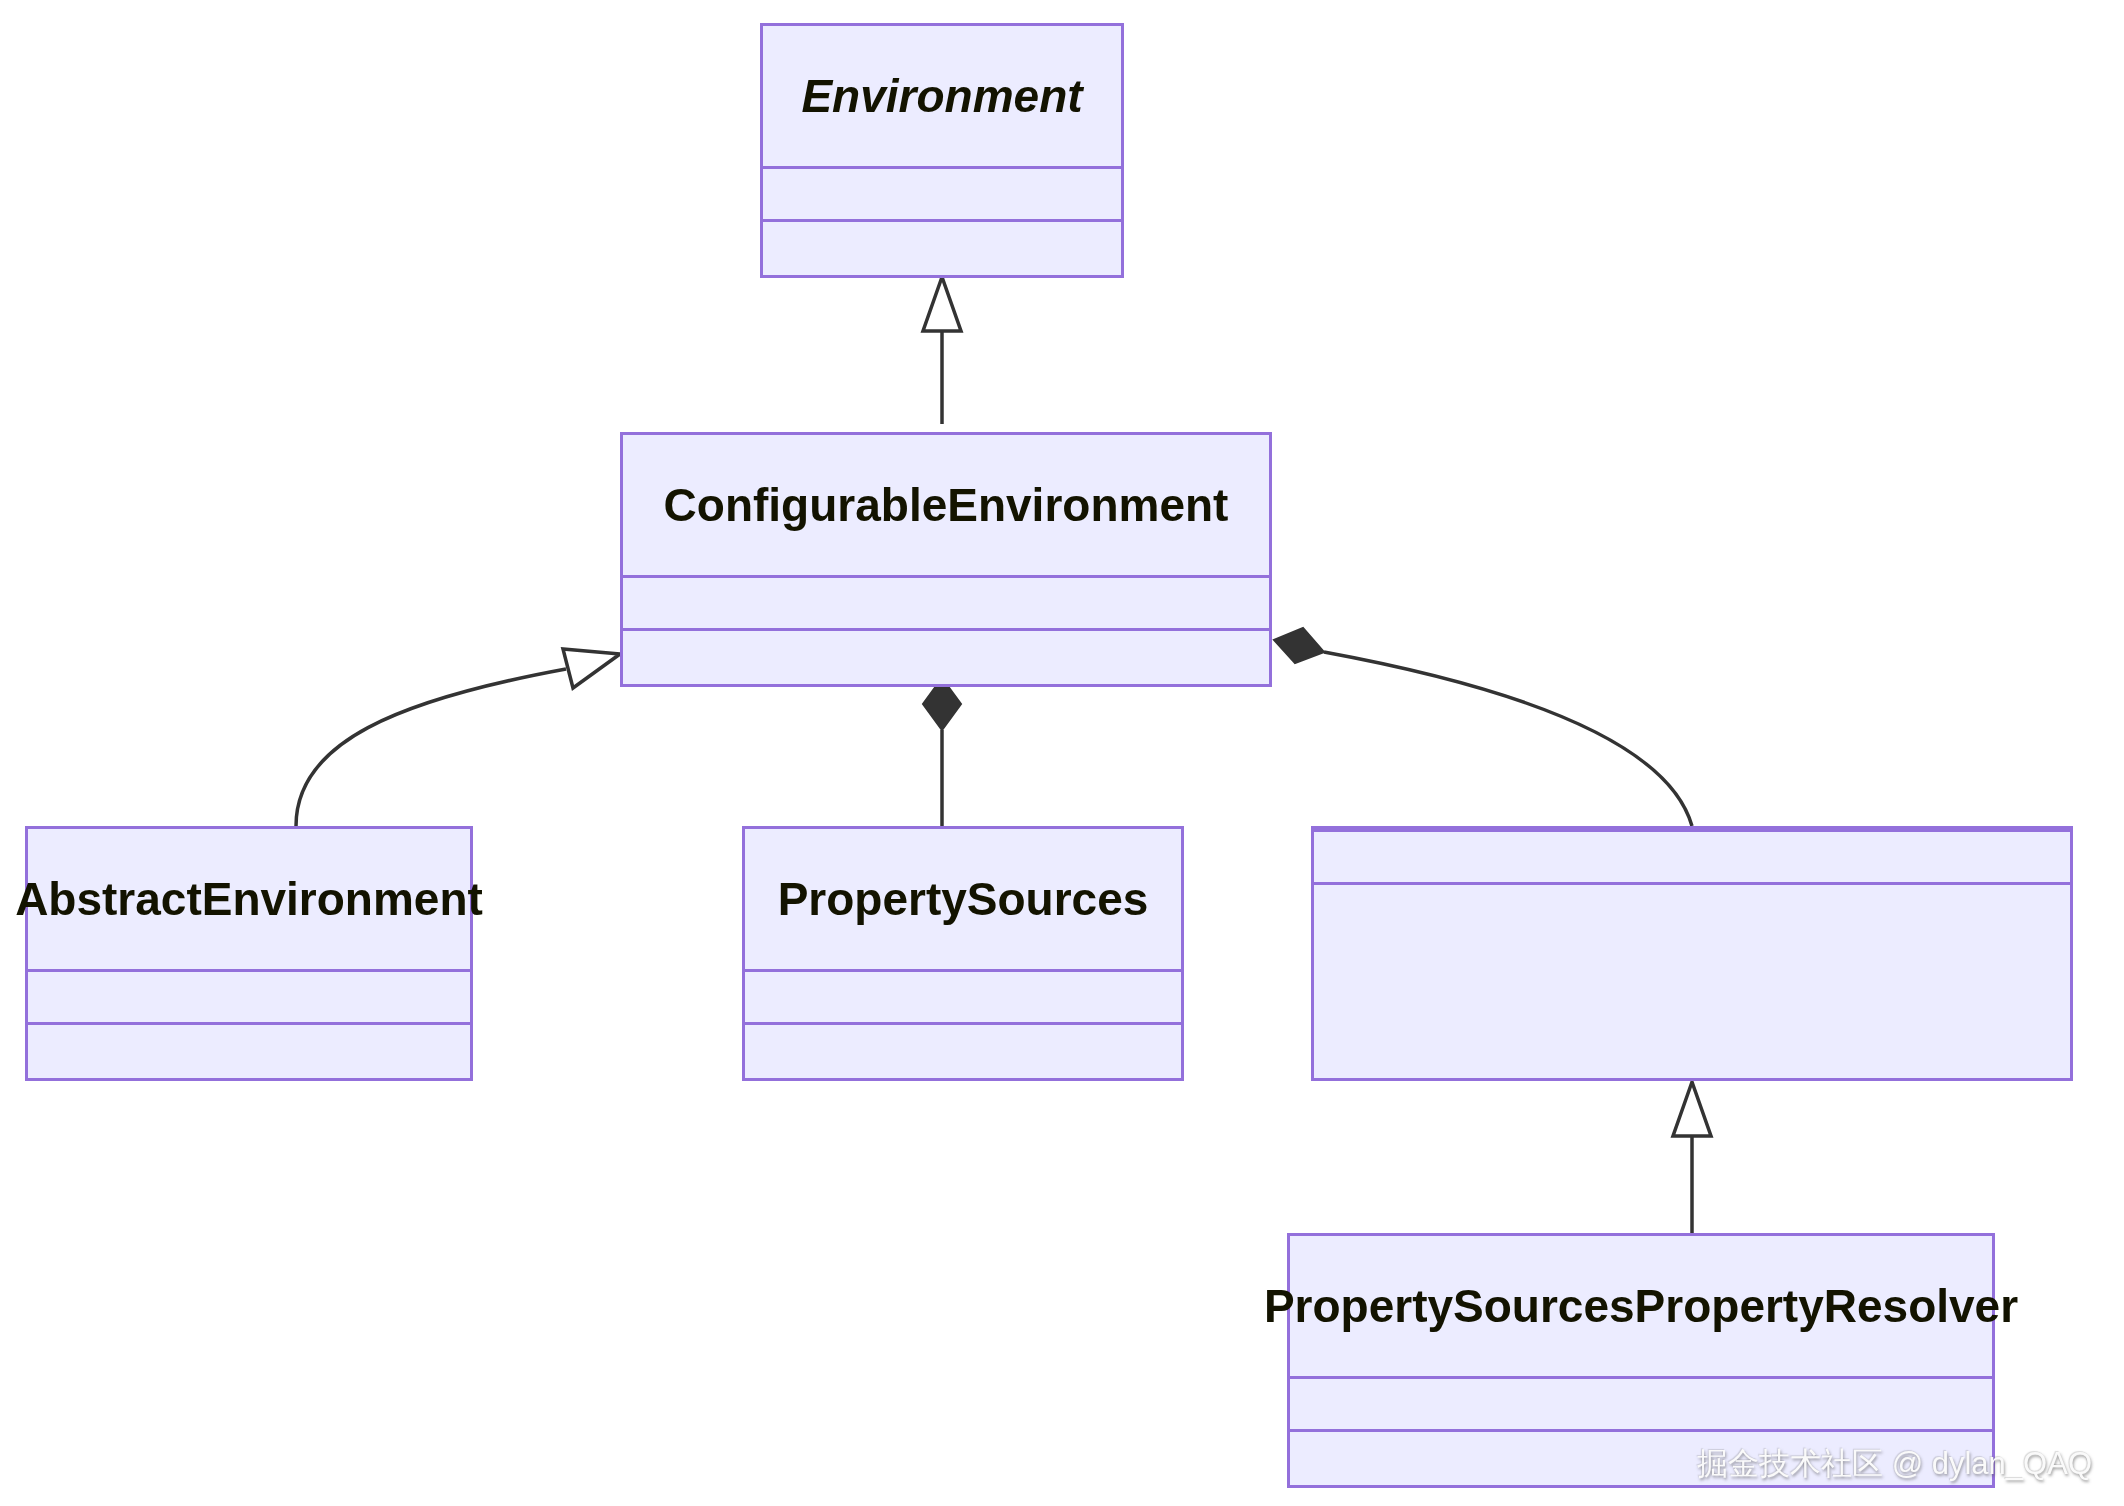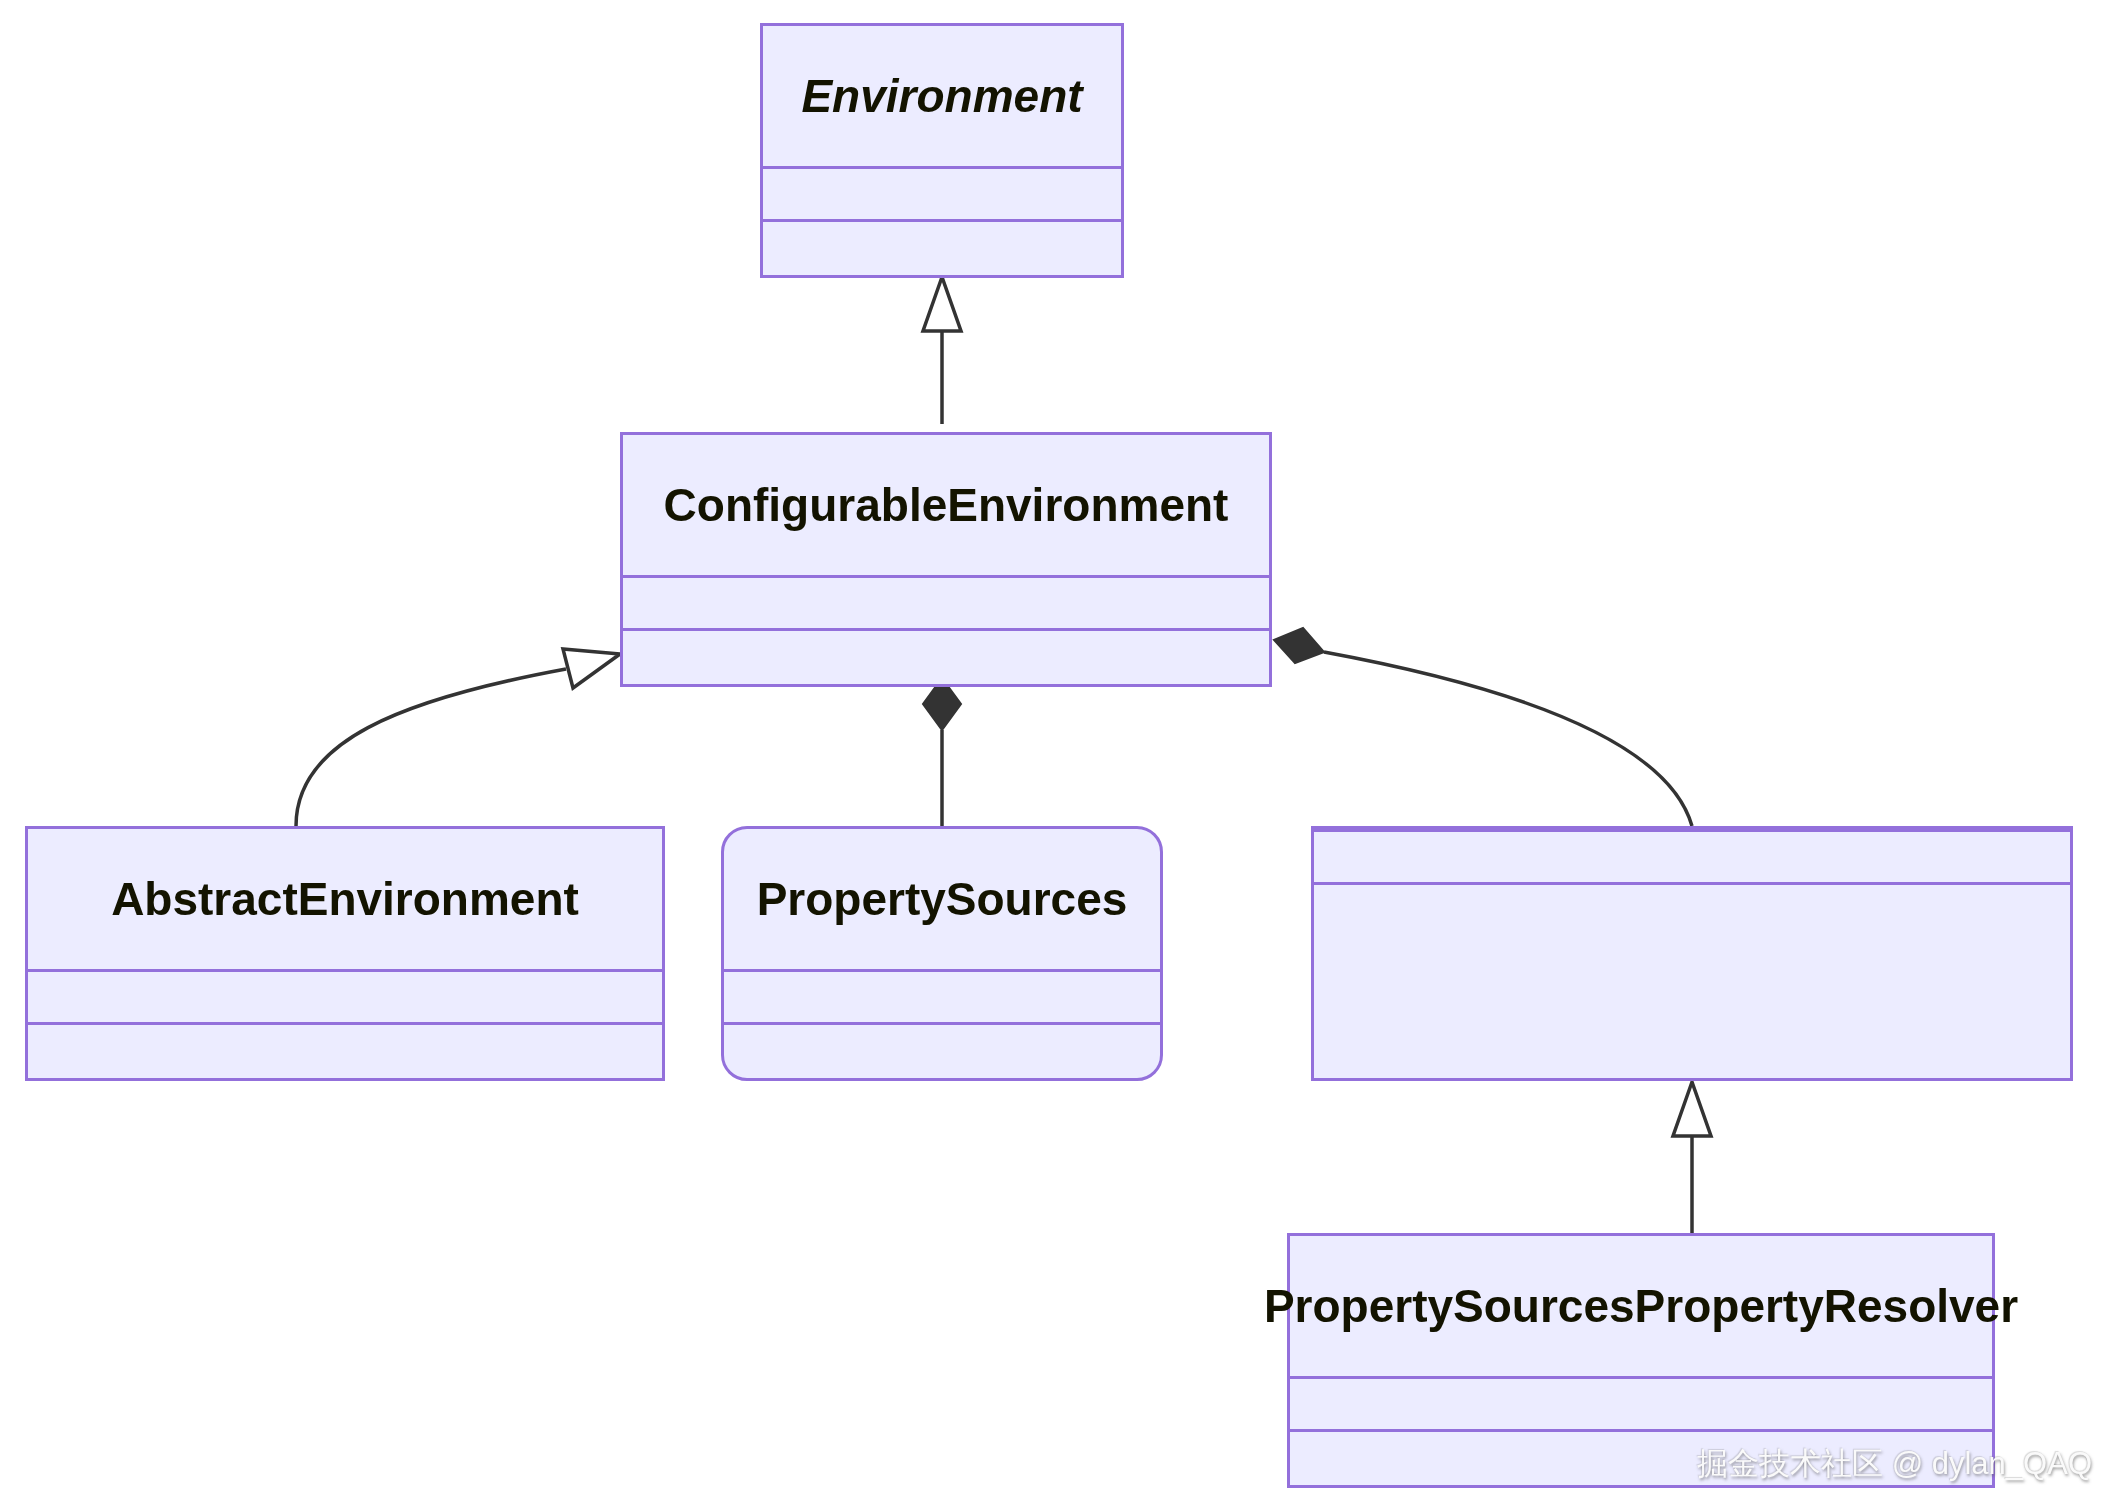--- a/index.html
+++ b/index.html
@@ -91,29 +91,29 @@
   </div>
 
   <div class="class-box" style="left:620px;top:424px;width:652px;margin-top:8px;">
     <div class="compartment title">
       <span>ConfigurableEnvironment</span>
     </div>
     <div class="compartment attrs"></div>
     <div class="compartment methods"></div>
   </div>
 
-  <div class="class-box" style="left:25px;top:826px;width:640px;">
+  <div class="class-box" style="left:25px;top:826px;width:448px;">
     <div class="compartment title">
       <span>AbstractEnvironment</span>
     </div>
     <div class="compartment attrs"></div>
     <div class="compartment methods"></div>
   </div>
 
-  <div class="class-box" style="left:721px;top:826px;width:442px;border-radius:26px;">
+  <div class="class-box" style="left:742px;top:826px;width:442px;">
     <div class="compartment title">
       <span>PropertySources</span>
     </div>
     <div class="compartment attrs"></div>
     <div class="compartment methods"></div>
   </div>
 
   <div class="class-box" style="left:1311px;top:826px;width:762px;">
     <div class="compartment attrs"></div>
     <div class="compartment methods"></div>

